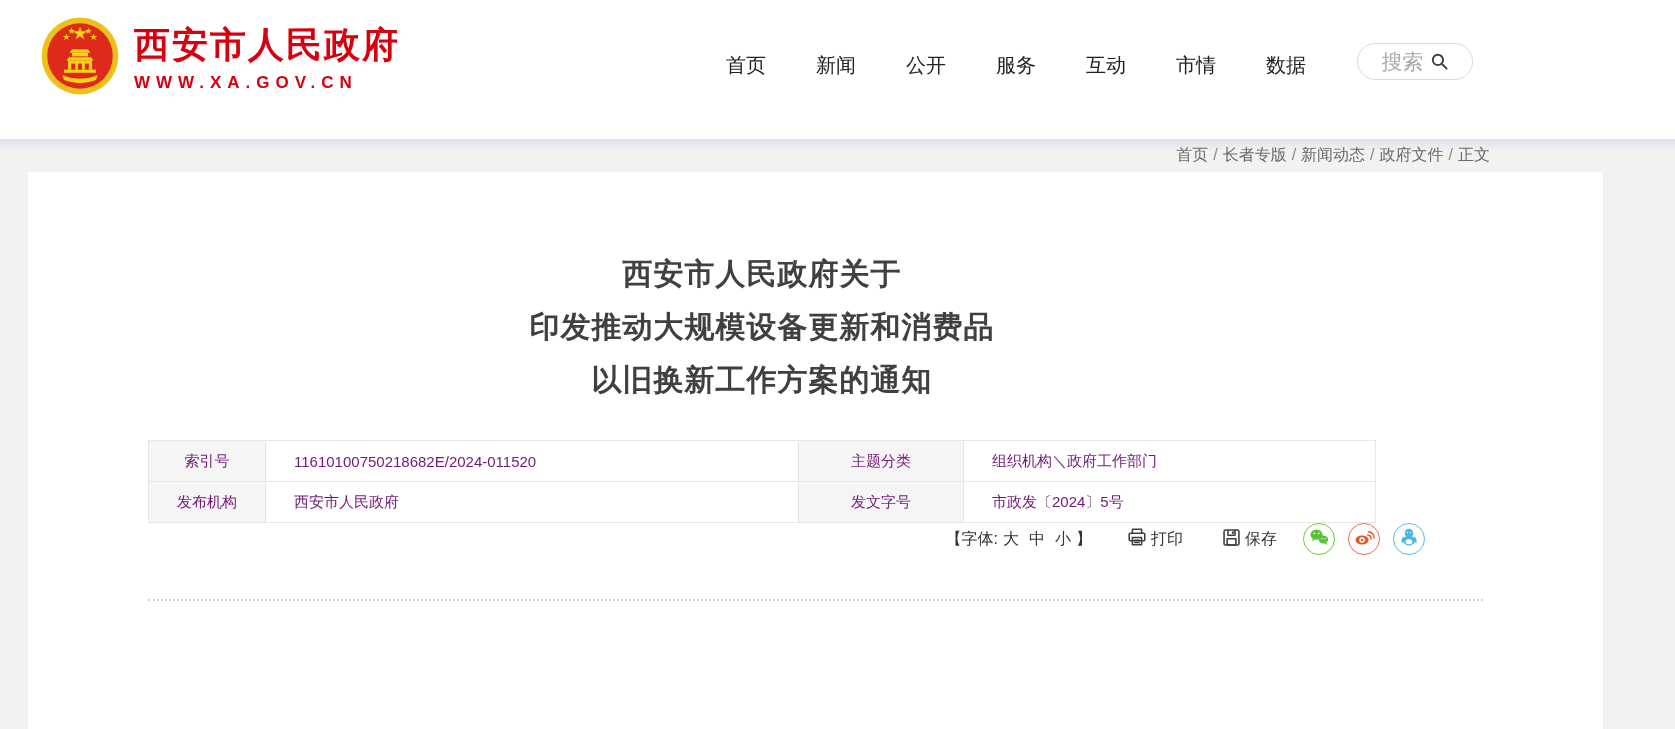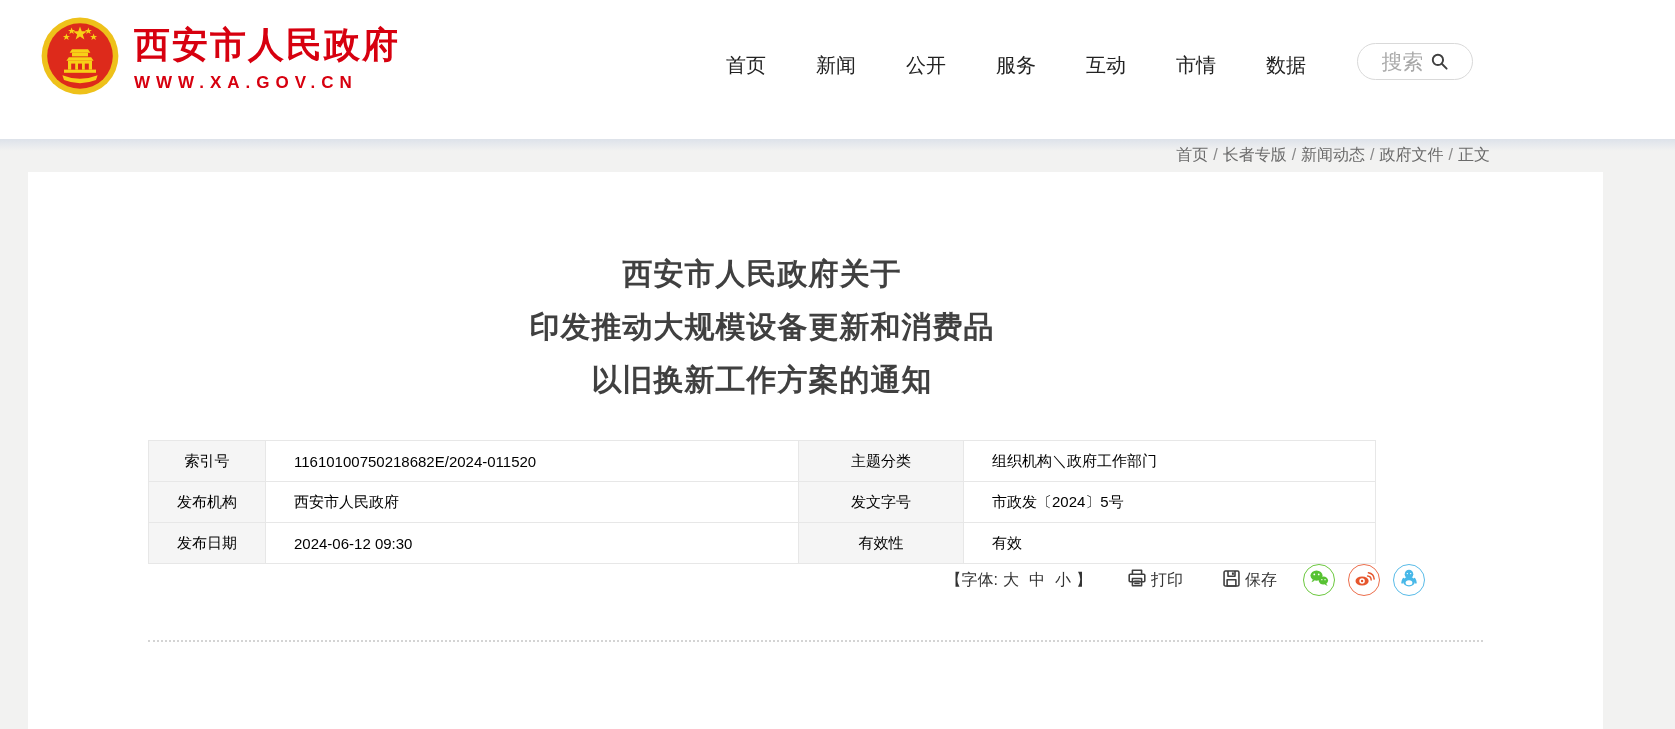--- a/index.html
+++ b/index.html
@@ -33,21 +33,21 @@
   .crumb-sep { margin:0 5px; color:#8a8a8a; }
 
   
   .card { position:absolute; left:28px; top:172px; width:1575px; height:600px;
           background:#fff; padding:0 120px; z-index:2; }
 
   .doc-title { width:1228px; padding-top:75px; text-align:center;
                font-size:30px; line-height:53px; font-weight:600; color:#404040; letter-spacing:1px; }
 
   .meta-table { width:1228px; margin-top:34px; border-top:1px solid #e7e7e7; }
-  .meta-row { display:flex; height:41px; border-bottom:1px solid #e7e7e7; font-size:15px; color:#000000; }
+  .meta-row { display:flex; height:41px; border-bottom:1px solid #e7e7e7; font-size:15px; color:#701a75; }
   .cell { display:flex; align-items:center; }
   .cell-label { background:#f5f5f5; justify-content:center;
                 border-left:1px solid #e7e7e7; border-right:1px solid #e7e7e7; }
   .c1 { width:118px; }
   .c2 { width:532px; padding-left:28px; background:#fff; }
   .c3 { width:166px; }
   .c4 { flex:1; padding-left:28px; background:#fff; border-right:1px solid #e7e7e7; }
 
   
   .toolbar { width:1335px; display:flex; align-items:center;
@@ -143,26 +143,20 @@
       <div class="cell c2">11610100750218682E/2024-011520</div>
       <div class="cell cell-label c3">主题分类</div>
       <div class="cell c4">组织机构＼政府工作部门</div>
     </div>
     <div class="meta-row">
       <div class="cell cell-label c1">发布机构</div>
       <div class="cell c2">西安市人民政府</div>
       <div class="cell cell-label c3">发文字号</div>
       <div class="cell c4">市政发〔2024〕5号</div>
     </div>
-    <div class="meta-row">
-      <div class="cell cell-label c1">发布日期</div>
-      <div class="cell c2">2024-06-12 09:30</div>
-      <div class="cell cell-label c3">有效性</div>
-      <div class="cell c4">有效</div>
-    </div>
   </div>
 
   <div class="toolbar">
     <div class="font-ctrl">
       <span>【字体:</span>
       <a class="font-size-btn">大</a>
       <a class="font-size-btn">中</a>
       <a class="font-size-btn">小</a>
       <span>】</span>
     </div>

